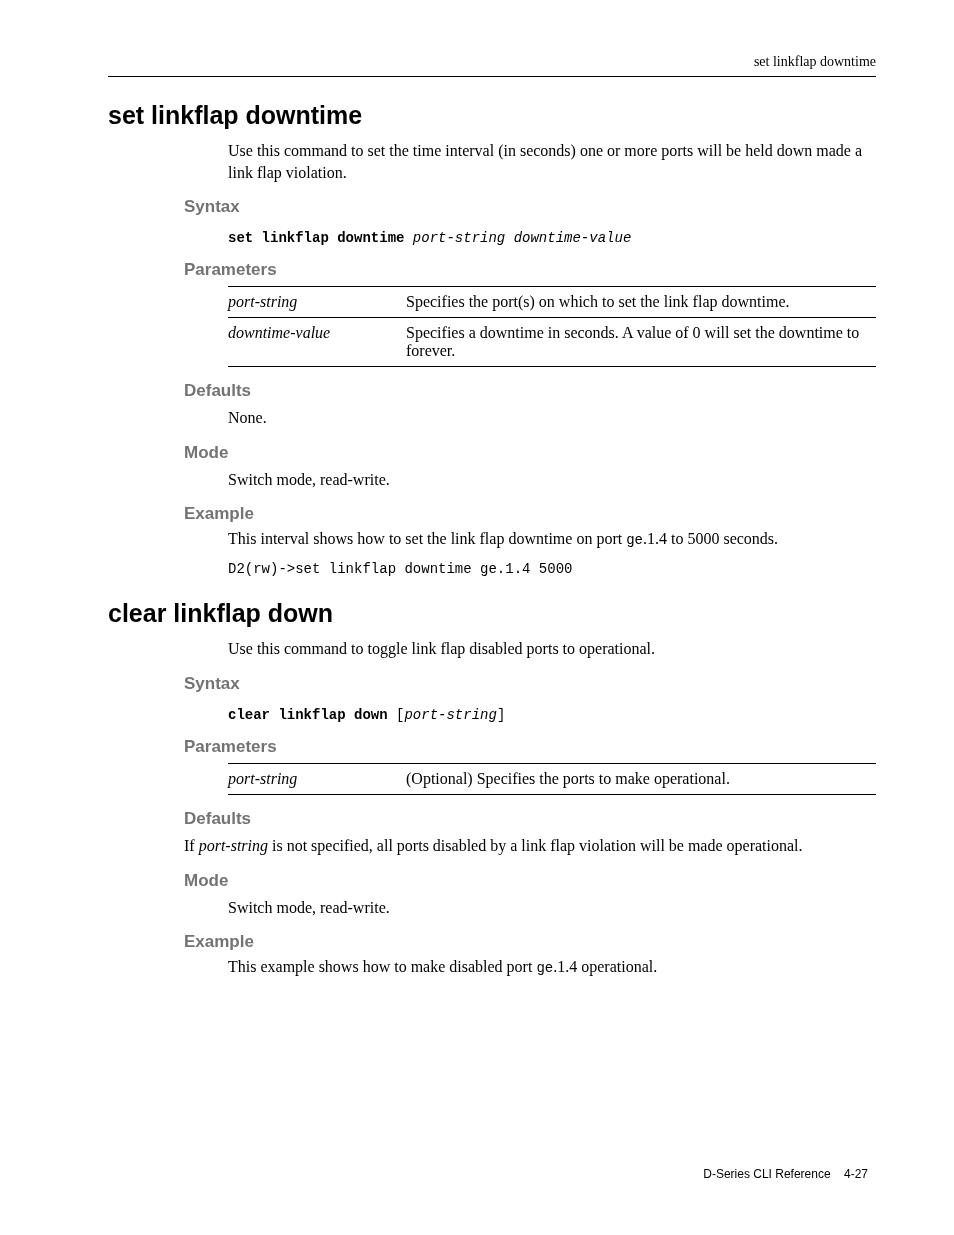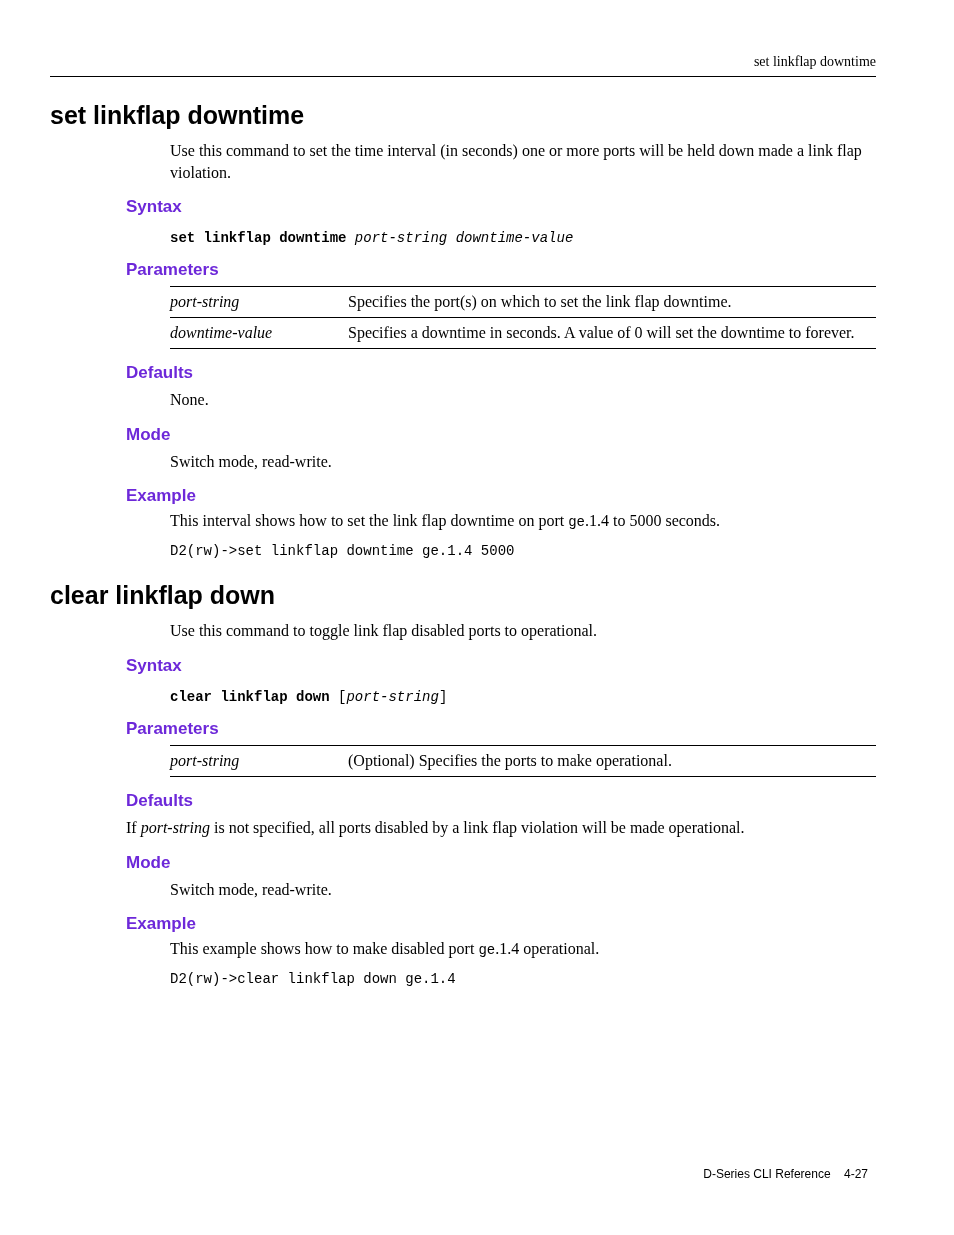--- a/index.html
+++ b/index.html
@@ -7,21 +7,21 @@
     padding: 0;
     background: #fff;
     font-family: "Palatino Linotype", "Book Antiqua", Palatino, Georgia, serif;
     color: #000;
   }
   .page {
     width: 954px;
     height: 1235px;
     position: relative;
     box-sizing: border-box;
-    padding: 54px 78px 0 50px;
+    padding: 54px 78px 0 108px;
   }
   .running-head {
     text-align: right;
     font-size: 14px;
     padding-bottom: 6px;
     border-bottom: 1px solid #000;
     margin-bottom: 24px;
   }
   h1.section-title {
     font-family: Arial, Helvetica, sans-serif;
@@ -33,21 +33,21 @@
   .content-sub { margin-left: 76px;  }
   .body-text {
     font-size: 16px;
     line-height: 1.35;
     margin: 0 0 14px 0;
   }
   h2.subhead {
     font-family: Arial, Helvetica, sans-serif;
     font-weight: 700;
     font-size: 17px;
-    color: #6d28d9;
+    color: #737373;
     margin: 14px 0 6px 0;
   }
   .code-line {
     font-family: Liberation Mono, monospace;
     font-size: 14px;
     margin: 13px 0 14px 0;
     white-space: pre;
   }
   .code-line .bold   { font-weight: 700; }
   .code-line .italic { font-style: italic; }
@@ -186,21 +186,20 @@
     <p class="body-text">Switch mode, read-write.</p>
   </div>
 
   <div class="content-sub">
     <h2 class="subhead">Example</h2>
   </div>
   <div class="content">
     <p class="example-intro">
       <span>This example shows how to make disabled port </span><span class="inline-code">ge</span><span>.1.4 operational.</span>
     </p>
-    <p class="code-line">D2(rw)-&gt;clear linkflap down ge.1.4</p>
   </div>
 
   <div class="footer">
     <span>D-Series CLI Reference</span>&nbsp;&nbsp;&nbsp;
     <span>4-27</span>
   </div>
 
 </div>
 
 </body></html>

